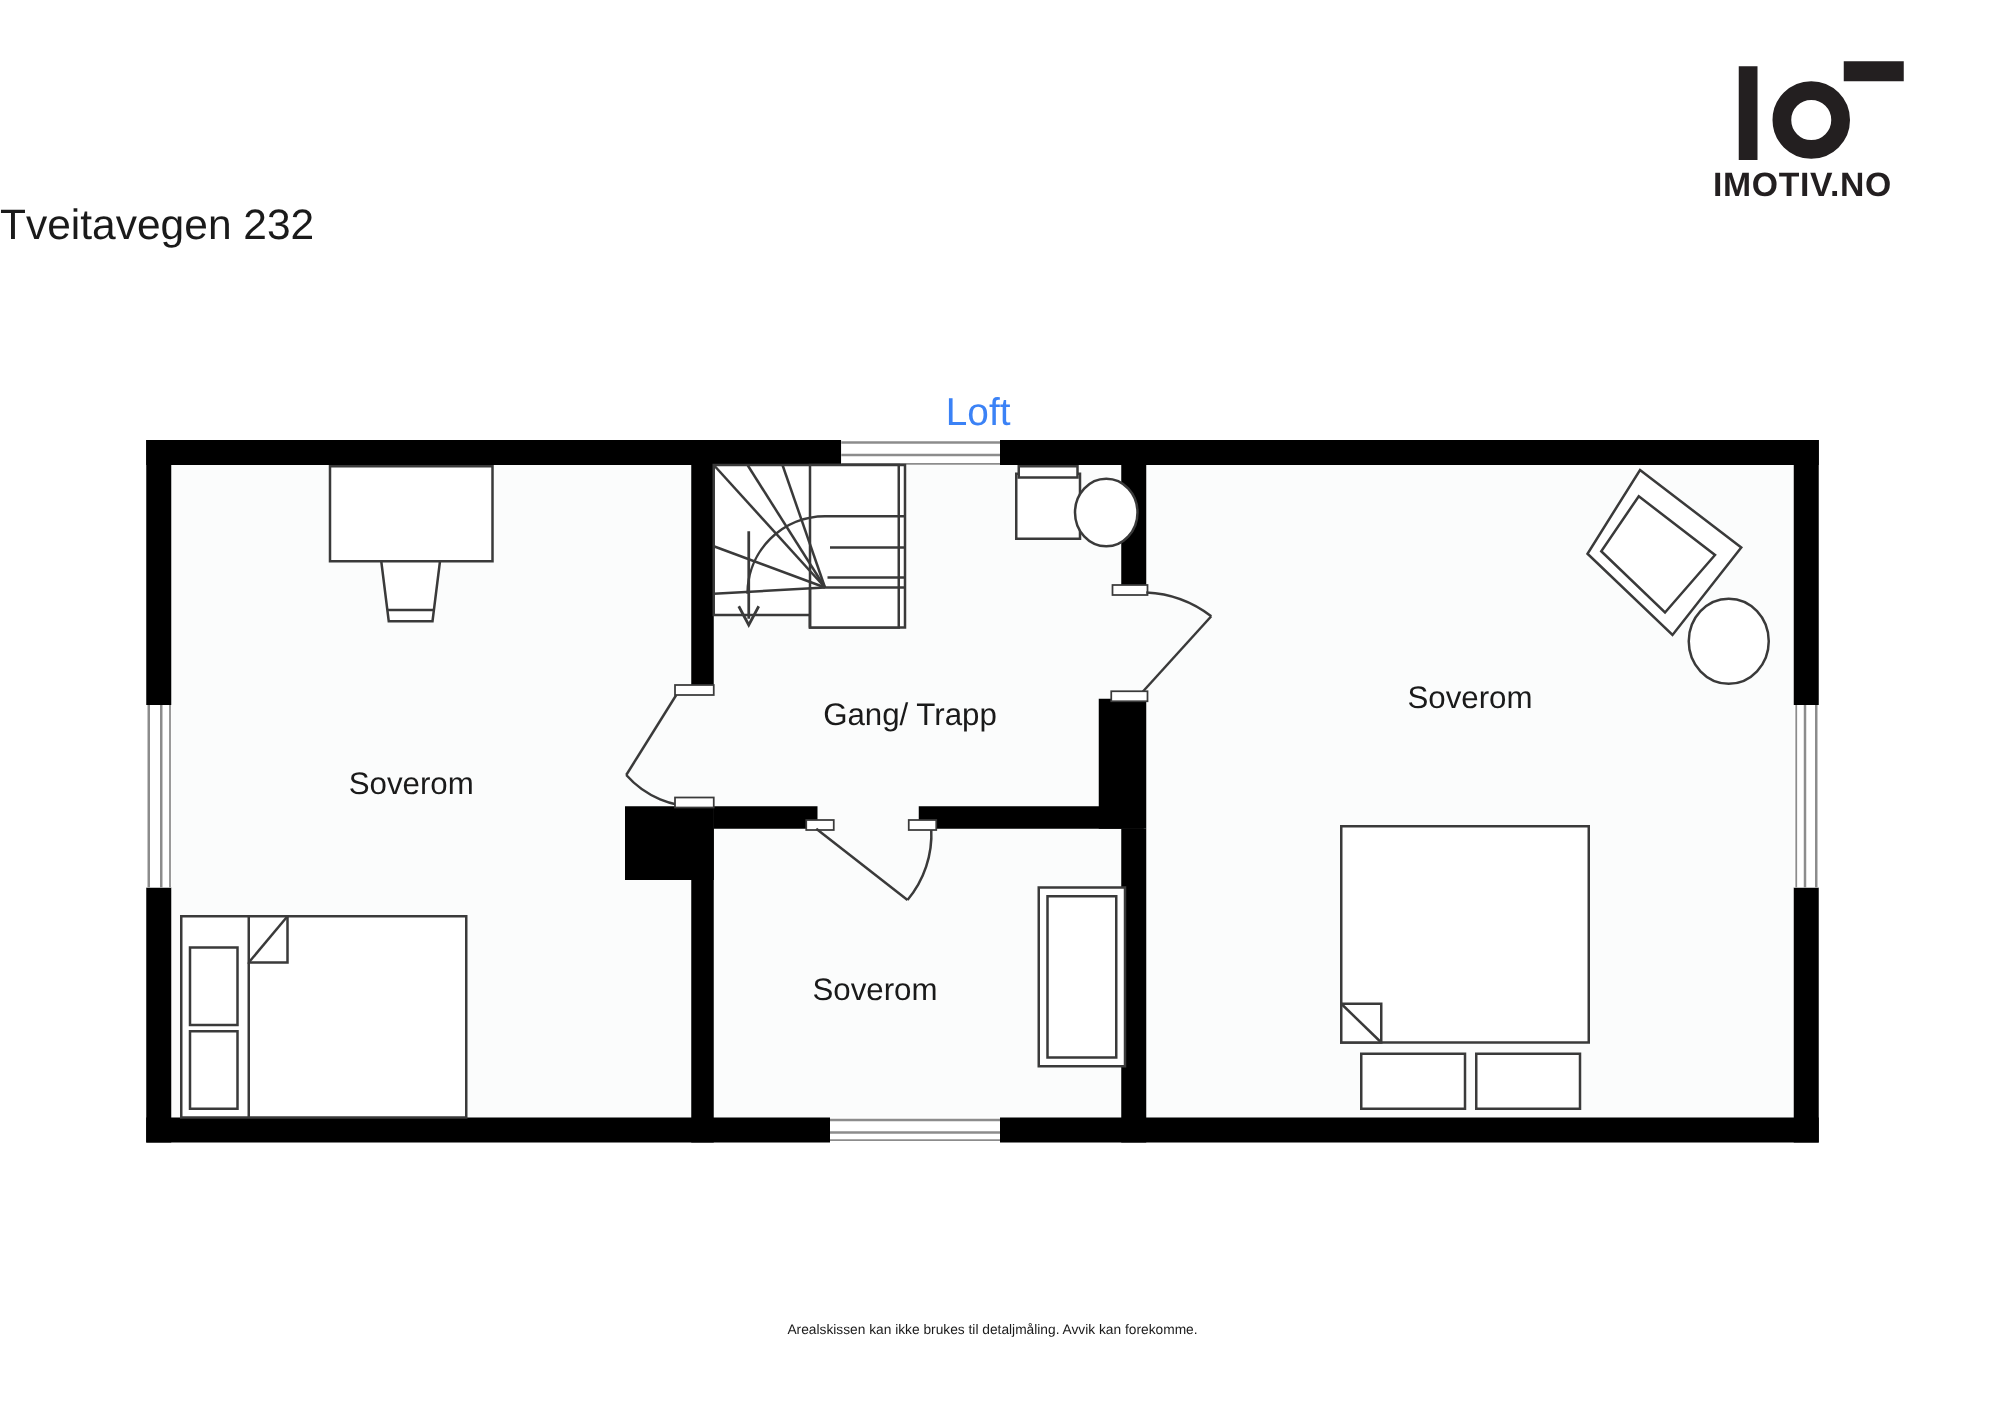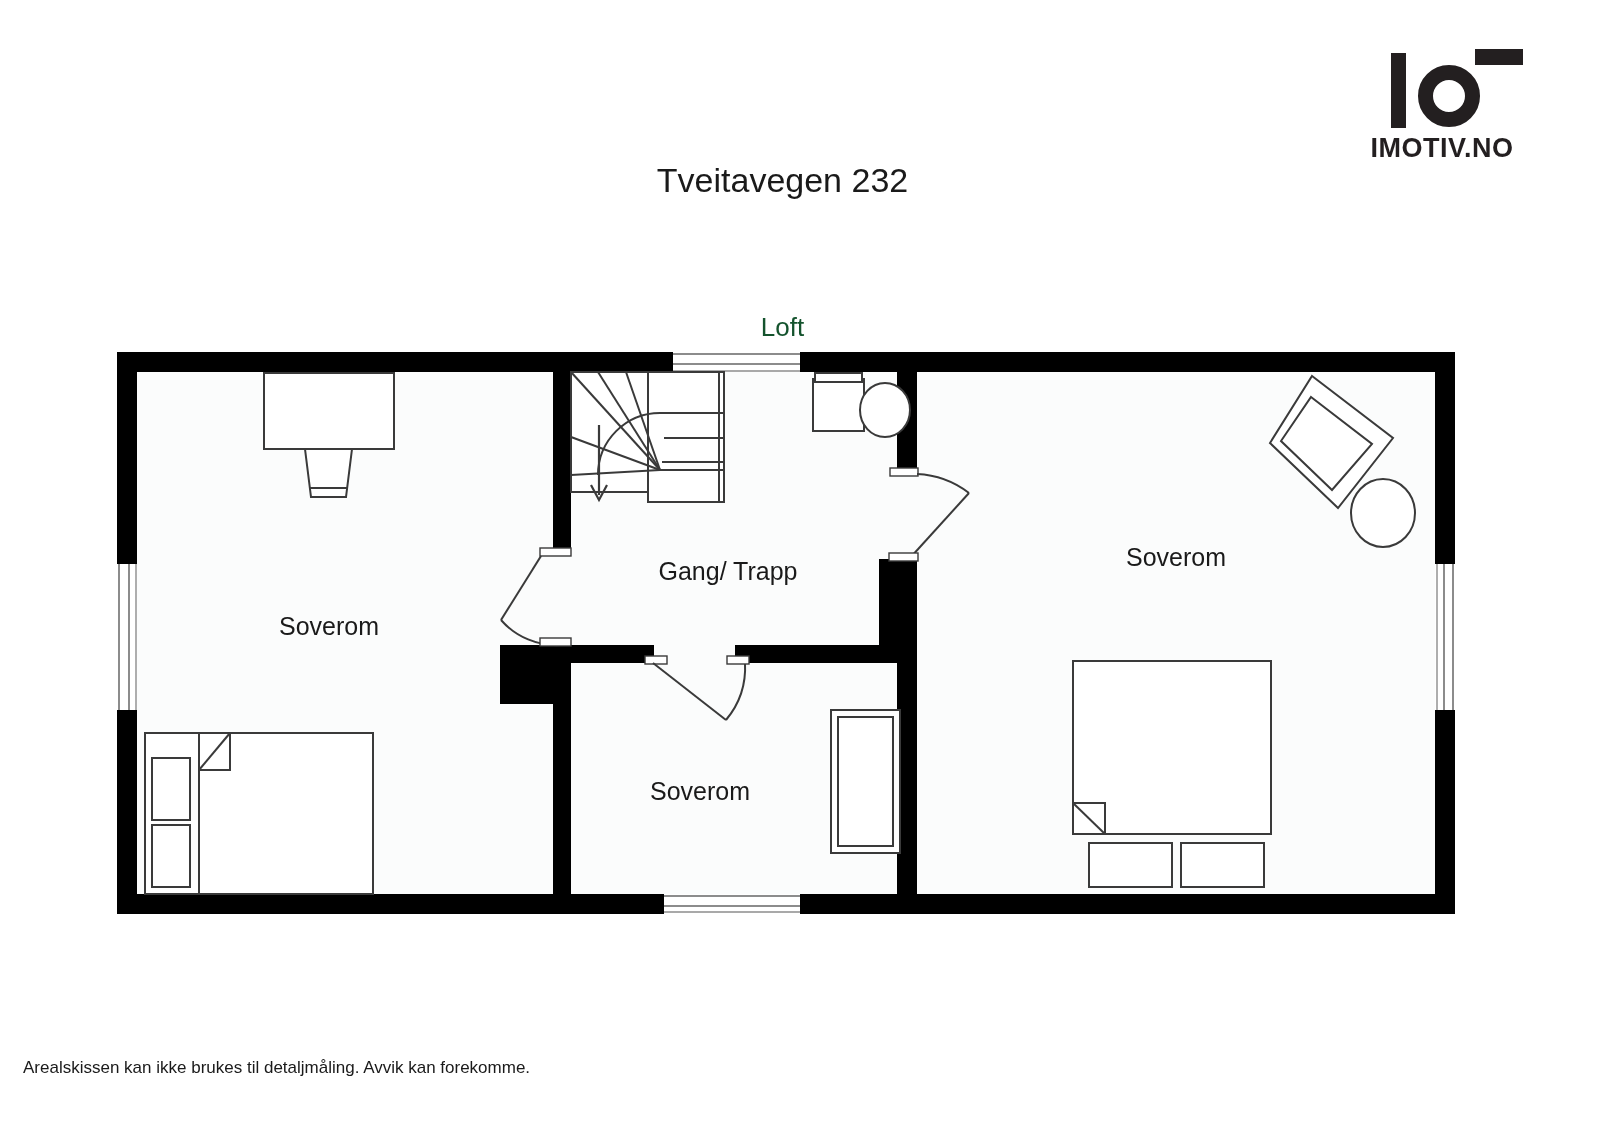--- a/index.html
+++ b/index.html
@@ -68,40 +68,40 @@
     color: #231f20;
     white-space: nowrap;
   }
 
   
   #plan-title {
     position: absolute;
     top: 161px;
     left: 0;
     width: 1565px;
-    text-align: center;
+    text-align: left;
     font-size: 34px;
     color: #1a1a1a;
   }
   #floor-label {
     position: absolute;
     top: 312px;
     left: 0;
     width: 1565px;
     text-align: center;
-    font-size: 26px;
-    color: #14532d;
+    font-size: 31px;
+    color: #3b82f6;
   }
   #disclaimer {
     position: absolute;
     top: 1058px;
     left: 0;
     width: 1565px;
-    text-align: left;
-    font-size: 17px;
+    text-align: center;
+    font-size: 11px;
     color: #1a1a1a;
     padding-left: 23px;
   }
 
   
   #plan-wrap {
     position: absolute;
     left: 0;
     top: 0;
     width: 1600px;

